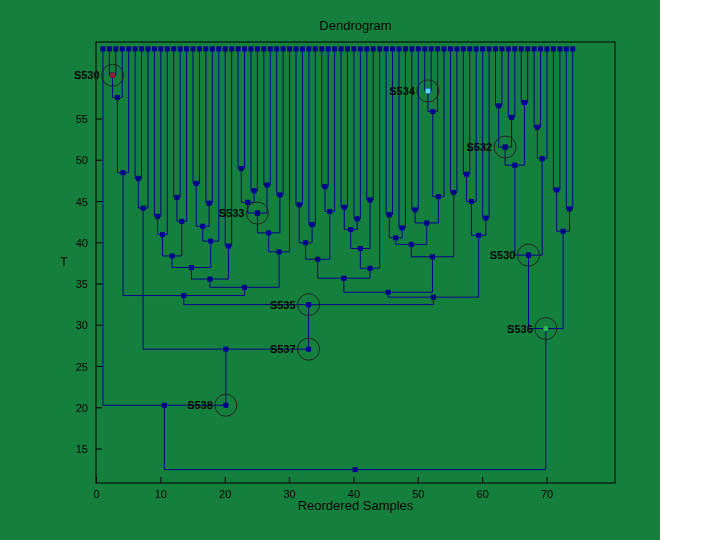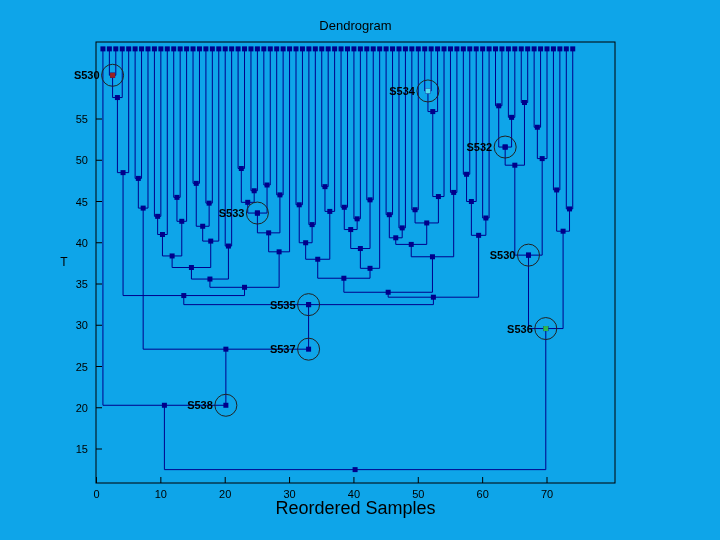--- a/index.html
+++ b/index.html
@@ -1,30 +1,30 @@
 <!DOCTYPE html>
 <html><head>
 <meta charset="utf-8">
 <style>
   html,body{margin:0;padding:0;background:#ffffff;}
   .figure{
     position:relative;
-    width:720px;height:540px;
-    background:#0ea5e9;
+    width:660px;height:540px;
+    background:#15803d;
     font-family:"Liberation Sans",sans-serif;
     overflow:hidden;
   }
   .figure svg{position:absolute;left:0;top:0;}
   .chart-title{
     position:absolute;left:96px;top:18px;width:519px;
     text-align:center;font-size:13px;color:#000;
   }
   .x-label{
     position:absolute;left:96px;top:498px;width:519px;
-    text-align:center;font-size:18px;color:#000;
+    text-align:center;font-size:13px;color:#000;
   }
   .y-label{
     position:absolute;left:56px;top:255px;width:16px;
     text-align:center;font-size:12px;color:#000;
   }
   svg text{font-family:"Liberation Sans",sans-serif;font-size:11px;fill:#000;}
   svg text.ann{font-size:11px;font-weight:bold;}
 </style>
 </head>
 <body>

